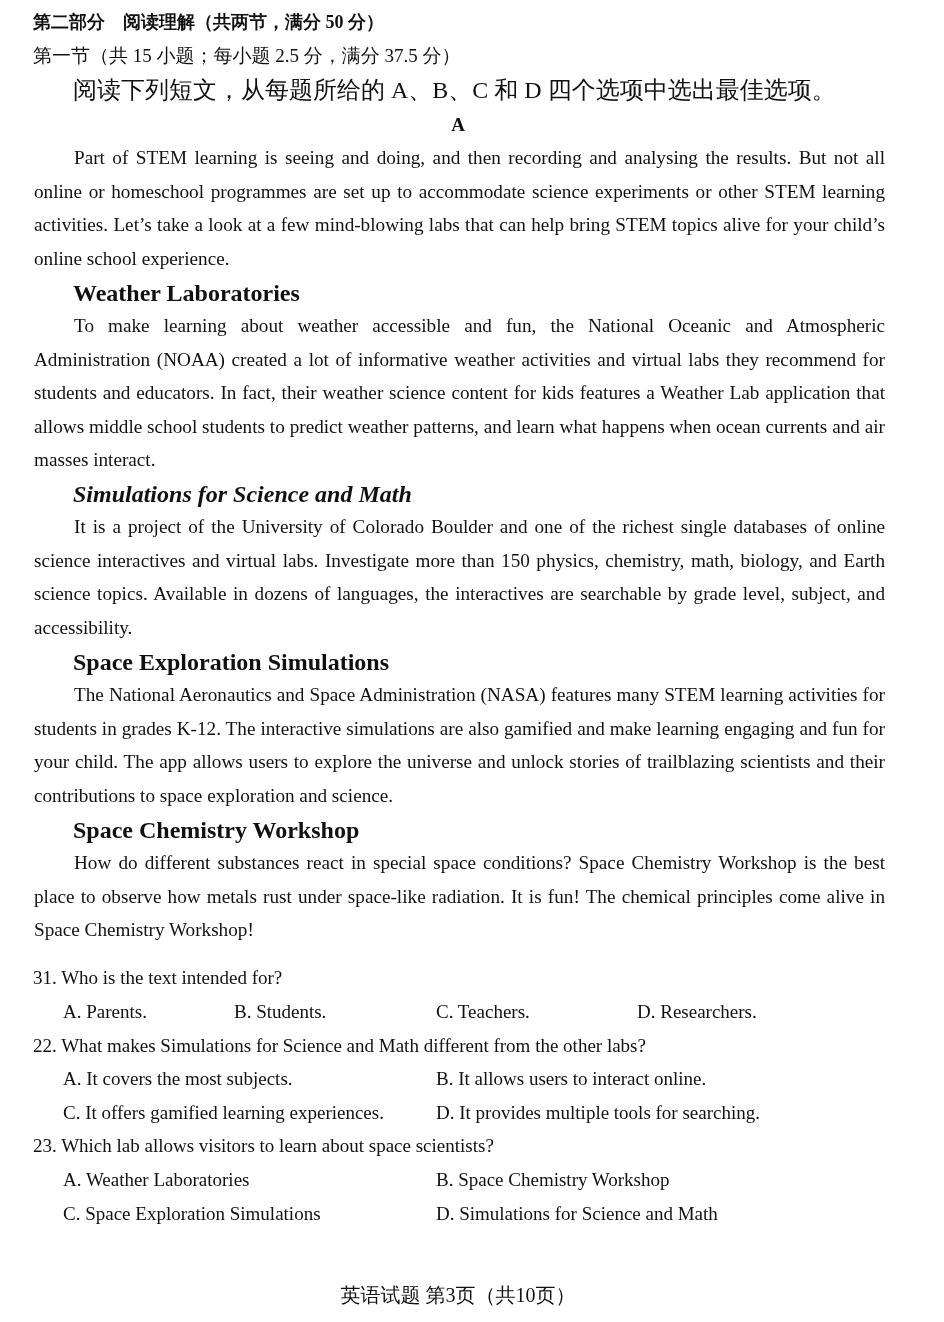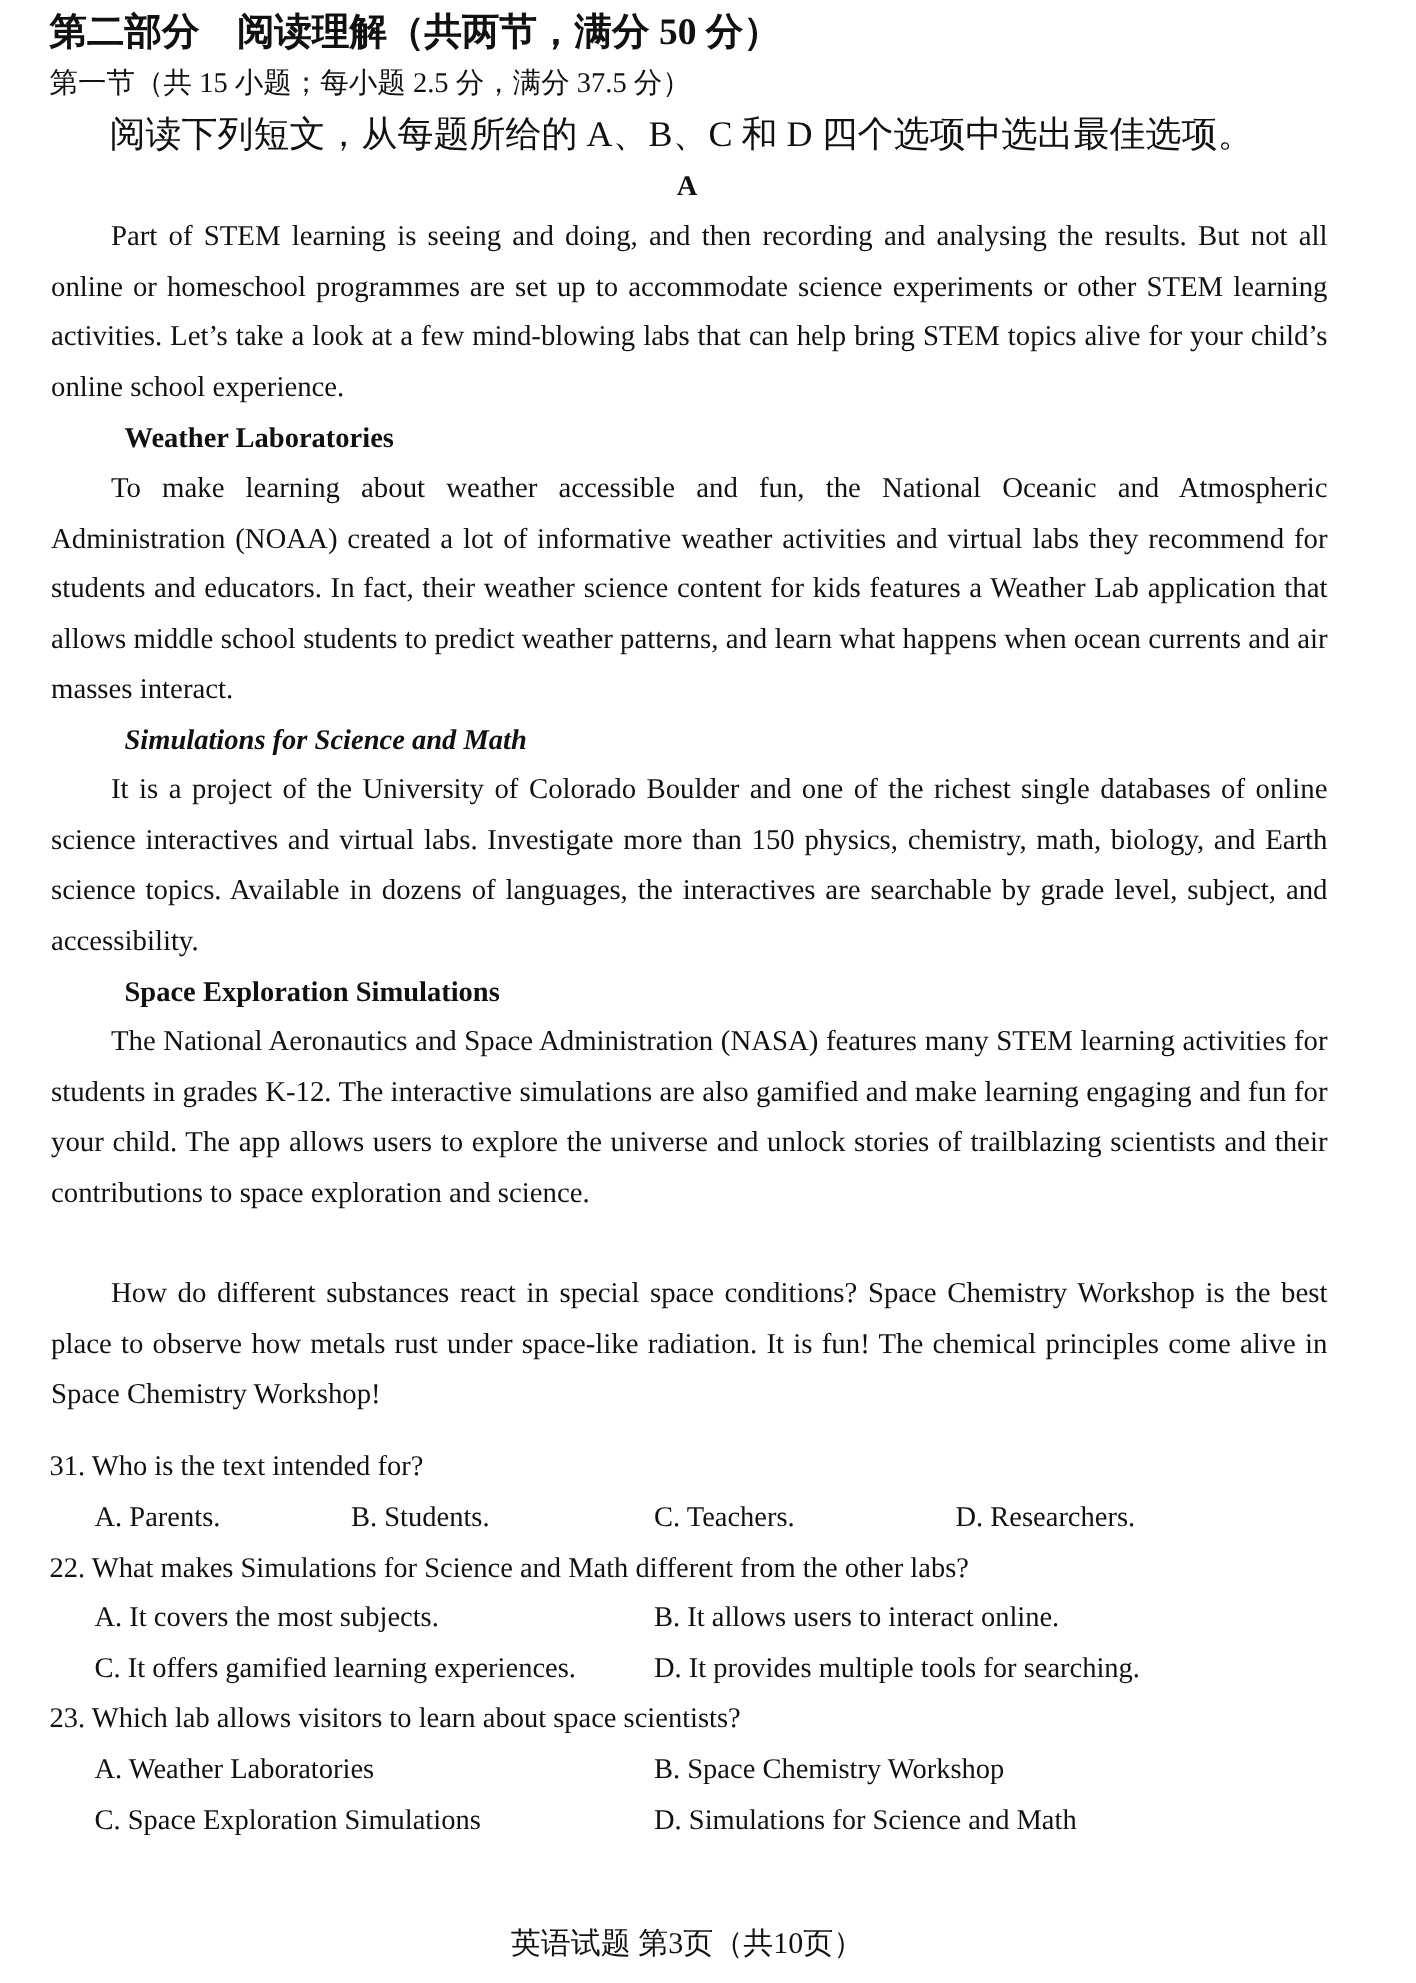--- a/index.html
+++ b/index.html
@@ -3,27 +3,27 @@
 <meta charset="utf-8">
 <style>
   html, body { margin:0; padding:0; background:#ffffff; }
   body {
     width:944px; height:1322px; position:relative; overflow:hidden;
     font-family: "Liberation Serif", "DejaVu Serif", serif;
     color:#111; font-size:19px;
   }
   .page { position:absolute; left:0; top:0; width:944px; height:1322px; }
   .line { position:absolute; left:33px; white-space:nowrap; line-height:24px; }
-  .part-title { top:10px; font-weight:bold; font-size:25px; }
+  .part-title { top:10px; font-weight:bold; font-size:18px; }
   .section-title { top:44px; font-size:19px; }
   .instructions { top:78px; left:73px; font-size:24px; }
   .passage-letter { top:113px; left:0; width:916px; text-align:center; font-weight:bold; font-size:19px; }
   .para { position:absolute; left:34px; width:851px; font-size:19.2px; line-height:33.6px; text-align:justify; text-align-last:left; }
   .para .first { display:inline-block; width:40px; }
-  .heading { position:absolute; left:83px; font-weight:bold; font-size:19px; line-height:24px; }
+  .heading { position:absolute; left:73px; font-weight:bold; font-size:24px; line-height:24px; }
   .q { position:absolute; left:33px; font-size:19px; line-height:24px; white-space:nowrap; }
   .opt { position:absolute; font-size:19px; line-height:24px; white-space:nowrap; }
   .footer { position:absolute; top:1282px; left:0; width:916px; text-align:center; font-size:20px; }
 </style>
 </head>
 <body>
 
 <div class="page">
 
   <div class="line part-title">第二部分　阅读理解（共两节，满分 50 分）</div>
@@ -35,20 +35,21 @@
 
   <div class="heading" style="top:281px;">Weather Laboratories</div>
   <div class="para" style="top:309px;"><span class="first"></span><span>To make learning about weather accessible and fun, the National Oceanic and Atmospheric Administration (NOAA) created a lot of informative weather activities and virtual labs they recommend for students and educators. In fact, their weather science content for kids features a Weather Lab application that allows middle school students to predict weather patterns, and learn what happens when ocean currents and air masses interact.</span></div>
 
   <div class="heading" style="top:482px;font-style:italic;">Simulations for Science and Math</div>
   <div class="para" style="top:510px;"><span class="first"></span><span>It is a project of the University of Colorado Boulder and one of the richest single databases of online science interactives and virtual labs. Investigate more than 150 physics, chemistry, math, biology, and Earth science topics. Available in dozens of languages, the interactives are searchable by grade level, subject, and accessibility.</span></div>
 
   <div class="heading" style="top:650px;">Space Exploration Simulations</div>
   <div class="para" style="top:678px;"><span class="first"></span><span>The National Aeronautics and Space Administration (NASA) features many STEM learning activities for students in grades K-12. The interactive simulations are also gamified and make learning engaging and fun for your child. The app allows users to explore the universe and unlock stories of trailblazing scientists and their contributions to space exploration and science.</span></div>
 
+  <div class="heading" style="top:818px;">Space Chemistry Workshop</div>
   <div class="para" style="top:846px;"><span class="first"></span><span>How do different substances react in special space conditions? Space Chemistry Workshop is the best place to observe how metals rust under space-like radiation. It is fun! The chemical principles come alive in Space Chemistry Workshop!</span></div>
 
   <div class="q" style="top:966px;">31. Who is the text intended for?</div>
   <div class="opt" style="top:1000px; left:63px;">A. Parents.</div>
   <div class="opt" style="top:1000px; left:234px;">B. Students.</div>
   <div class="opt" style="top:1000px; left:436px;text-align:right;">C. Teachers.</div>
   <div class="opt" style="top:1000px; left:637px;">D. Researchers.</div>
 
   <div class="q" style="top:1034px;">22. What makes Simulations for Science and Math different from the other labs?</div>
   <div class="opt" style="top:1067px; left:63px;">A. It covers the most subjects.</div>

